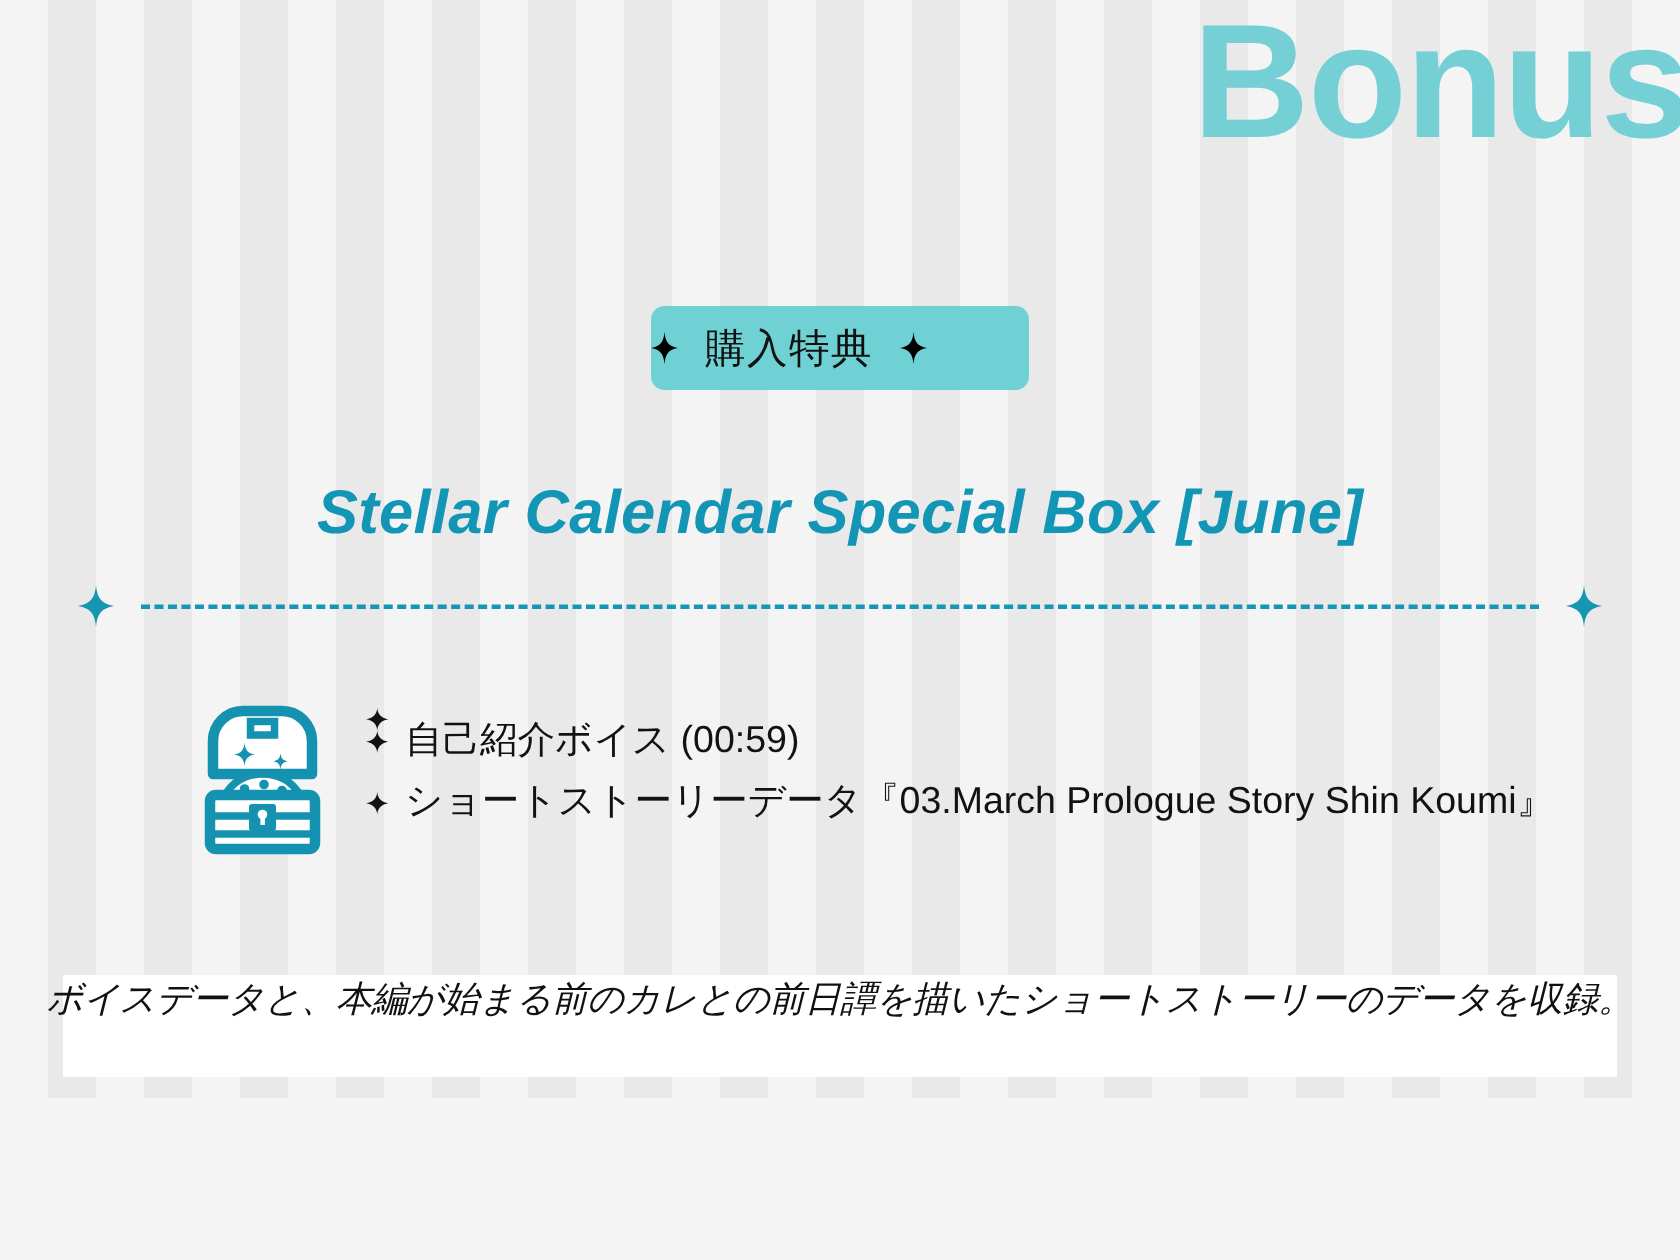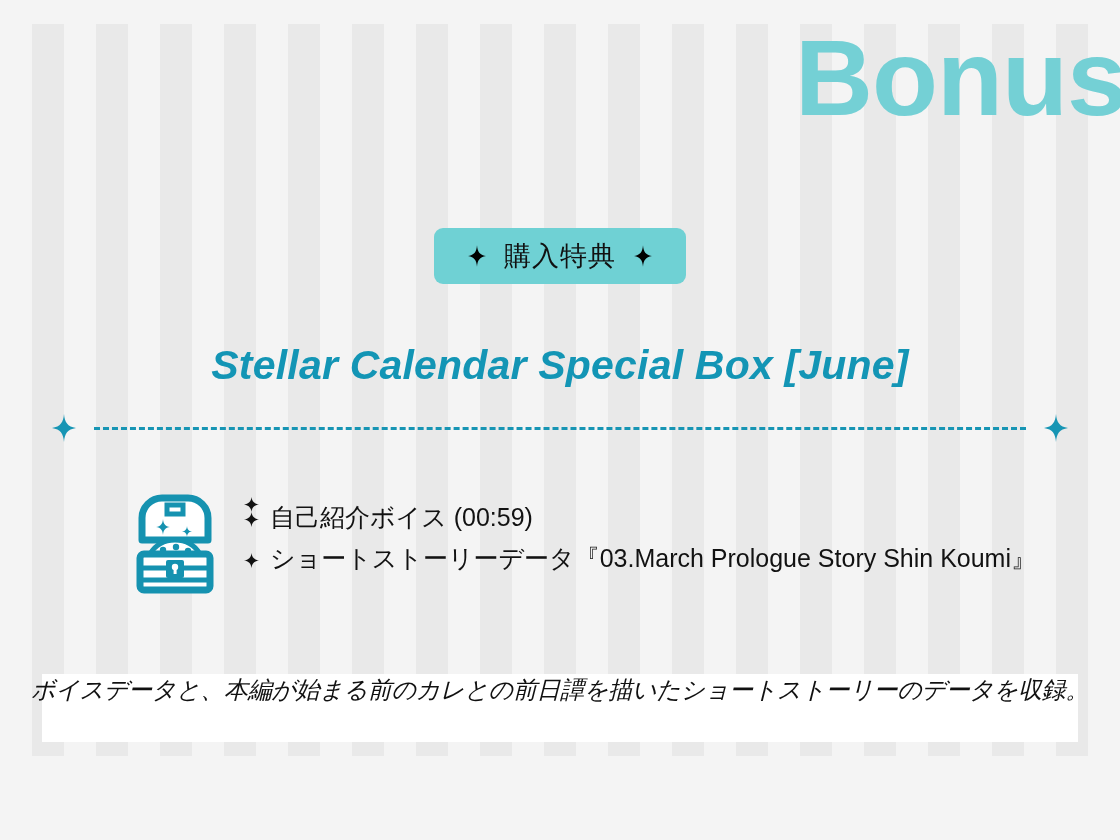--- a/index.html
+++ b/index.html
@@ -21,21 +21,20 @@
     overflow: hidden;
     
     background-color: #f4f4f4;
     background-image: repeating-linear-gradient(
       to right,
       #f4f4f4 0px,
       #f4f4f4 32px,
       #e9e9e9 32px,
       #e9e9e9 64px
     );
-    margin-top: 24px;
   }
 
   
   .bonus-title {
     position: absolute;
     top: -8px;
     right: -6px;
     font-size: 108px;
     line-height: 1.15;
     font-weight: 700;
@@ -48,21 +47,21 @@
   .badge {
     position: absolute;
     left: 434px;
     top: 204px;
     width: 252px;
     height: 56px;
     background: #6fd1d4;
     border-radius: 9px;
     display: flex;
     align-items: center;
-    justify-content: center;
+    justify-content: flex-start;
     gap: 18px;
     box-sizing: border-box;
   }
   .badge-label {
     font-size: 27px;
     font-weight: 500;
     color: #111111;
     letter-spacing: 1px;
     line-height: 1;
   }

